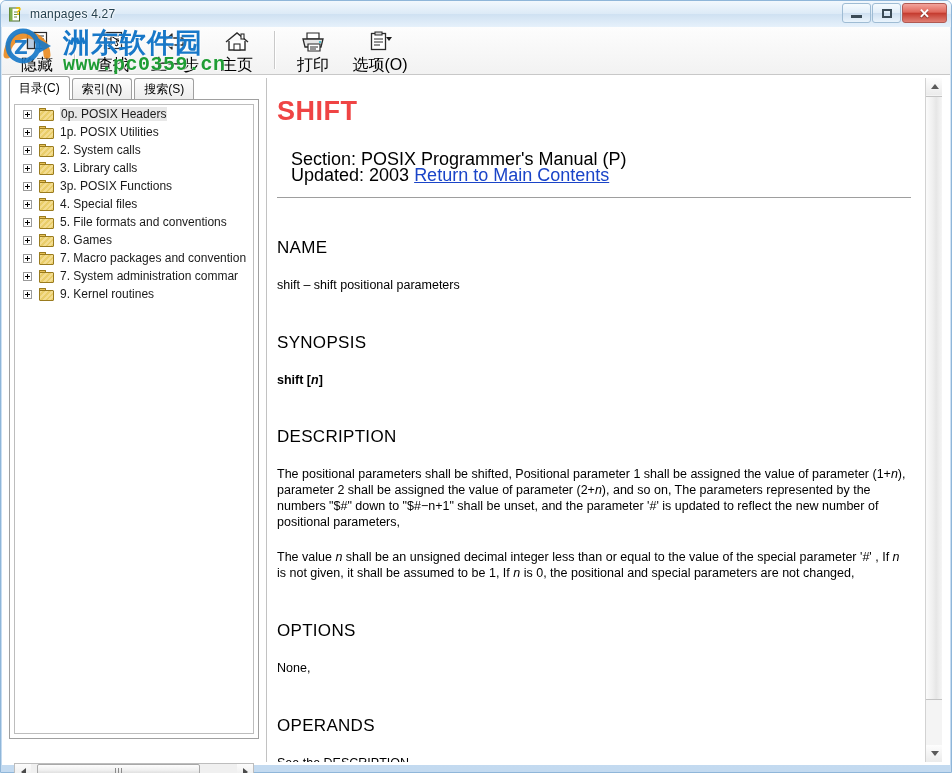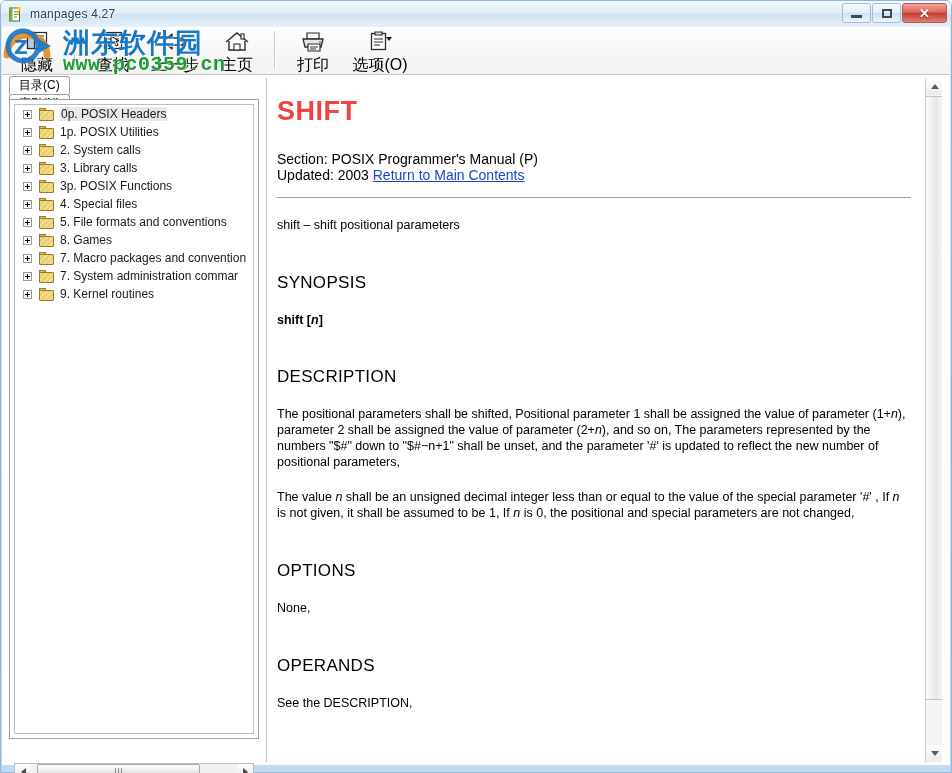--- a/index.html
+++ b/index.html
@@ -76,21 +76,21 @@
   
   #body-area {
     position: absolute; left: 1px; top: 74px; width: 948px; height: 690px;
     background: #ffffff;
   }
 
   
   #leftpane {
     position: absolute; left: 7px; top: 3px; width: 250px; height: 684px;
   }
-  #tabs { position: absolute; left: 0; top: 0; height: 16px; display: flex; flex-direction: column; }
+  #tabs { position: absolute; left: 0; top: 0; height: 16px; display: flex; }
   .tab {
     height: 22px; padding: 0 9px;
     display: flex; align-items: center;
     font-size: 12px; color: #000;
     background: linear-gradient(180deg,#fdfdfd 0%, #ececec 100%);
     border: 1px solid #a0a0a0; border-bottom: none;
     border-radius: 3px 3px 0 0;
     margin-right: 2px;
   }
   .tab.active {
@@ -177,21 +177,21 @@
     position: absolute; left: 0; top: 0; width: 658px; height: 684px;
     padding: 10px 14px 0 10px;
     background: #fff;
     overflow: hidden;
   }
   #doc h1 {
     font-family: "Liberation Sans", sans-serif;
     font-size: 27px; font-weight: bold; margin: 8px 0 0 0;
     letter-spacing: .5px; color: #ef4444;
   }
-  .meta { font-size: 14px; color: #000; line-height: 16px; margin-top: 24px; }
+  .meta { font-size: 18px; color: #000; line-height: 16px; margin-top: 24px; margin-left: 14px; }
   .meta a { color: #1a44c8; text-decoration: underline; }
   hr.rule { border: none; border-top: 1px solid #9e9e9e; margin: 14px 0 0 0; }
   h2.sect {
     font-size: 17px; font-weight: normal; margin: 40px 0 0 0; color: #000;
     letter-spacing: .3px;
   }
   p.para { font-size: 12.5px; line-height: 16px; margin: 19px 0 0 0; color: #000; }
   p.syn { font-size: 12.5px; font-weight: bold; margin: 20px 0 16px 0; }
   .ital { font-style: italic; }
 
@@ -509,20 +509,21 @@
         <div class="meta">
           <div>Section: POSIX Programmer's Manual (P)</div>
           <div>
             <span>Updated: 2003</span>
             <a href="#">Return to Main Contents</a>
           </div>
         </div>
 
         <hr class="rule">
 
+        <h2 class="sect">NAME</h2>
         <p class="para">shift – shift positional parameters</p>
 
         <h2 class="sect">SYNOPSIS</h2>
         <p class="syn"><span>shift [</span><span class="ital">n</span><span>]</span></p>
 
         <h2 class="sect">DESCRIPTION</h2>
         <p class="para"><span>The positional parameters shall be shifted, Positional parameter 1 shall be assigned the value of parameter (1+</span><span class="ital">n</span><span>), parameter 2 shall be assigned the value of parameter (2+</span><span class="ital">n</span><span>), and so on, The parameters represented by the numbers "$#" down to "$#−n+1" shall be unset, and the parameter '#' is updated to reflect the new number of positional parameters,</span></p>
         <p class="para"><span>The value </span><span class="ital">n</span><span> shall be an unsigned decimal integer less than or equal to the value of the special parameter '#' , If </span><span class="ital">n</span><span> is not given, it shall be assumed to be 1, If </span><span class="ital">n</span><span> is 0, the positional and special parameters are not changed,</span></p>
 
         <h2 class="sect">OPTIONS</h2>

